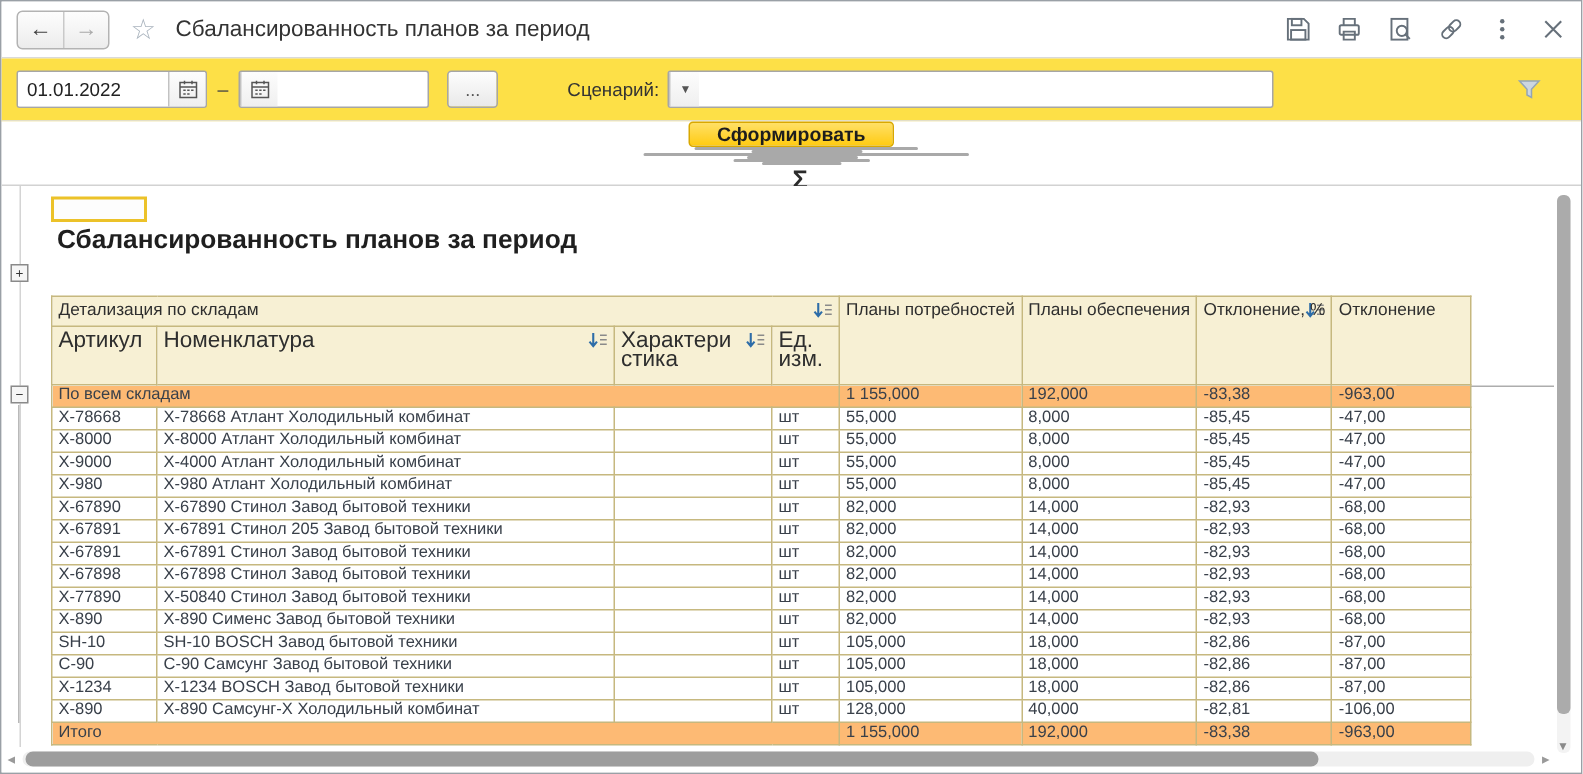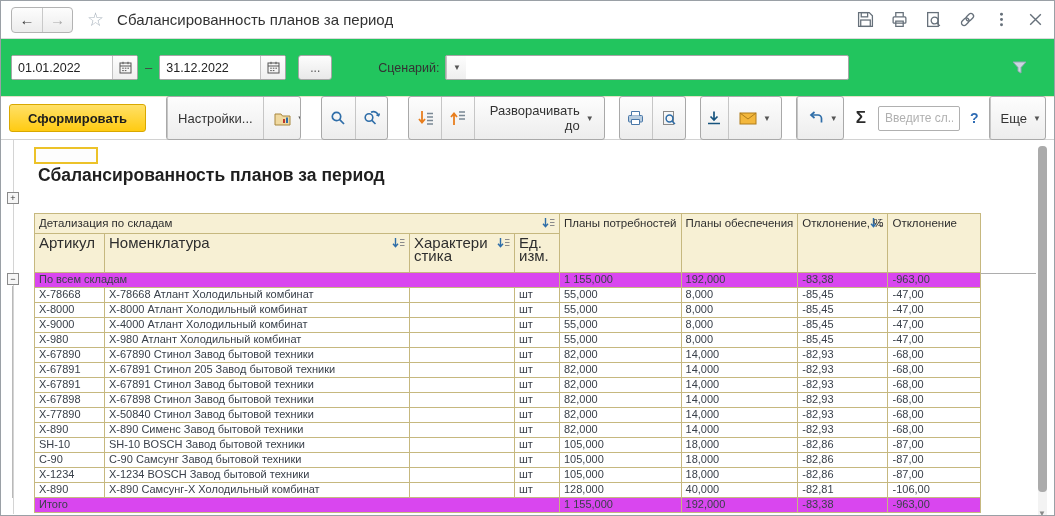--- a/index.html
+++ b/index.html
@@ -12,34 +12,34 @@
   .navgroup { display:flex; border:1px solid #b3b3b3; border-radius:4px; overflow:hidden; background:linear-gradient(#fdfdfd,#ececec); }
   .navbtn { width:30px; height:24px; display:flex; align-items:center; justify-content:center; font-size:15px; color:#3c3c3c; cursor:pointer; }
   .navbtn + .navbtn { border-left:1px solid #c9c9c9; }
   .navbtn.disabled { color:#a9a9a9; }
   .star { margin-left:14px; font-size:19px; color:#aab4be; }
   .wtitle { margin-left:13px; font-size:15px; color:#333; }
   .tb-icons { margin-left:auto; display:flex; align-items:center; gap:17px; }
   .tb-ic { width:17px; height:17px; display:block; cursor:pointer; }
 
   
-  .filterbar { height:58px; background:#22c55e; border-bottom:1px solid #e3dfc8; display:flex; align-items:center; padding:0 10px; }
+  .filterbar { height:42px; background:#fde047; border-bottom:1px solid #e3dfc8; display:flex; align-items:center; padding:0 10px; }
   .datefield { display:flex; width:127px; height:25px; background:#fff; border:1px solid #a6a6a6; border-radius:2px; overflow:hidden; }
   .datefield input { border:0; outline:0; width:100px; font-size:12.5px; padding:0 6px; color:#222; font-family:inherit; }
   .calbtn { width:25px; border-left:1px solid #c2c2c2; background:linear-gradient(#fdfdfd,#efefef); display:flex; align-items:center; justify-content:center; cursor:pointer; }
   .dash { margin:0 7px; color:#444; font-size:13px; }
   .dotsbtn { margin-left:12px; width:34px; height:25px; border:1px solid #a6a6a6; border-radius:3px; background:linear-gradient(#fdfdfd,#e9e9e9); font-size:12px; color:#555; cursor:pointer; }
   .sclabel { margin-left:46px; font-size:12.5px; color:#333; }
   .combo { margin-left:6px; display:flex; width:404px; height:25px; background:#fff; border:1px solid #a6a6a6; border-radius:2px; overflow:hidden; }
   .combo .cval { flex:1; font-size:12.5px; color:#222; padding:4px 2px 0 6px; white-space:nowrap; overflow:hidden; }
   .combo .cbtn { width:20px; border-left:1px solid #c2c2c2; background:linear-gradient(#fdfdfd,#efefef); display:flex; align-items:center; justify-content:center; font-size:8px; color:#555; cursor:pointer; }
   .funnel { margin-left:auto; margin-right:16px; cursor:pointer; }
 
   
-  .toolbar { height:43px; background:#fff; border-bottom:1px solid #d2d2d2; display:flex; align-items:center; padding:0 8px; }
+  .toolbar { height:43px; background:#fff; border-bottom:1px solid #d2d2d2; display:flex; align-items:center; padding:0 8px;flex-direction:column; }
   .btn { height:28px; border:1px solid #a9a9a9; border-radius:3px; background:linear-gradient(#fdfdfd,#e9e9e9); font-size:13px; color:#333; padding:0 13px; cursor:pointer; font-family:inherit; display:flex; align-items:center; gap:6px; }
   .btn-yellow { background:linear-gradient(#ffe067,#ffcb12); border-color:#d9a800; font-weight:bold; color:#1d1d1d; padding:0 18px; }
   .bgroup { display:flex; height:44px; border:1px solid #a9a9a9; border-radius:3px; overflow:hidden; background:linear-gradient(#fdfdfd,#ededed);text-align:right; }
   .bgroup .ibtn { width:36px; display:flex; align-items:center; justify-content:center; cursor:pointer; }
   .bgroup .ibtn + .ibtn, .bgroup .tbtn { border-left:1px solid #c6c6c6; }
   .bgroup .tbtn { padding:0 10px; display:flex; align-items:center; gap:6px; font-size:13px; color:#333; cursor:pointer; }
   .caret { font-size:8px; color:#555; }
   .sigma { font-size:17px; font-weight:bold; color:#2b2b2b; margin-left:12px; cursor:pointer; }
   .quick { margin-left:12px; width:82px; height:25px; border:1px solid #b0b0b0; border-radius:2px; font-size:12px; padding:0 6px; color:#222; font-family:inherit; outline:0; }
   .quick::placeholder { color:#b0b0b0; }
@@ -55,21 +55,21 @@
   .selcell { position:absolute; left:33px; top:7px; width:64px; height:17px; border:2px solid #ecc229; background:#fdfdfd; cursor:pointer; }
   .rtitle { position:absolute; left:37px; top:25px; font-size:17.5px; font-weight:bold; color:#1f1f1f; }
   .extline { position:absolute; left:930px; top:133px; width:105px; height:1px; background:#adadad; }
 
   table.grid { position:absolute; left:33px; top:73px; border-collapse:collapse; table-layout:fixed; font-size:11px; color:#39404a; }
   table.grid td, table.grid th { border:1px solid #c6b87f; padding:0 4px; overflow:hidden; white-space:nowrap; font-weight:normal; text-align:left; vertical-align:top; }
   tr.hrow1 td { height:20px; background:#f7f0d4; color:#2e2e2e; font-size:11.5px; line-height:18px; }
   tr.hrow2 td { height:39px; background:#f7f0d4; color:#2e2e2e; font-size:15px; line-height:13px; white-space:normal; word-break:break-all; padding-top:2px; }
   td.hspan { background:#f7f0d4; color:#2e2e2e; font-size:11.5px; line-height:13px; white-space:normal; padding-top:2px; vertical-align:top; }
   tr.drow td { height:15px; line-height:13px; background:#fff; cursor:default; }
-  tr.grow td, tr.trow td { height:15px; line-height:13px; background:#d946ef; }
+  tr.grow td, tr.trow td { height:15px; line-height:13px; background:#fdba74; }
   td.num { text-align:right; }
   .sorticon { float:right; margin-top:2px; margin-left:2px; }
   tr.hrow1 .sorticon { margin-top:4px; }
 
   
   .vscroll { position:absolute; right:7px; top:6px; width:9px; height:372px; background:#f3f3f3; border-radius:4px; }
   .vthumb { position:absolute; left:0; top:0; width:9px; height:346px; background:#ababab; border-radius:4px; cursor:pointer; }
   .varrow { position:absolute; left:0px; bottom:0px; font-size:8px; color:#8a8a8a; cursor:pointer; }
   .hscroll { position:absolute; left:4px; bottom:3px; height:12px; width:1028px; display:flex; align-items:center; }
   .harrow { font-size:10px; color:#9a9a9a; width:10px; cursor:pointer; }
@@ -132,21 +132,20 @@
         <svg width="13" height="13" viewBox="0 0 13 13" fill="none" stroke="#555" stroke-width="1">
             <rect x="1" y="2" width="11" height="10"></rect>
             <path d="M1 5h11"></path>
             <path d="M4 .8v2.4M9 .8v2.4"></path>
             <path d="M3.2 7.2h1.6M5.8 7.2h1.6M8.4 7.2h1.6M3.2 9.6h1.6M5.8 9.6h1.6"></path>
           </svg>
       </div>
     </div>
     <span class="dash">–</span>
     <div class="datefield">
-      <input value="31.12.2022" style="">
       <div class="calbtn">
         <svg width="13" height="13" viewBox="0 0 13 13" fill="none" stroke="#555" stroke-width="1">
             <rect x="1" y="2" width="11" height="10"></rect>
             <path d="M1 5h11"></path>
             <path d="M4 .8v2.4M9 .8v2.4"></path>
             <path d="M3.2 7.2h1.6M5.8 7.2h1.6M8.4 7.2h1.6M3.2 9.6h1.6M5.8 9.6h1.6"></path>
           </svg>
       </div>
     </div>
     <button class="dotsbtn">...</button>

